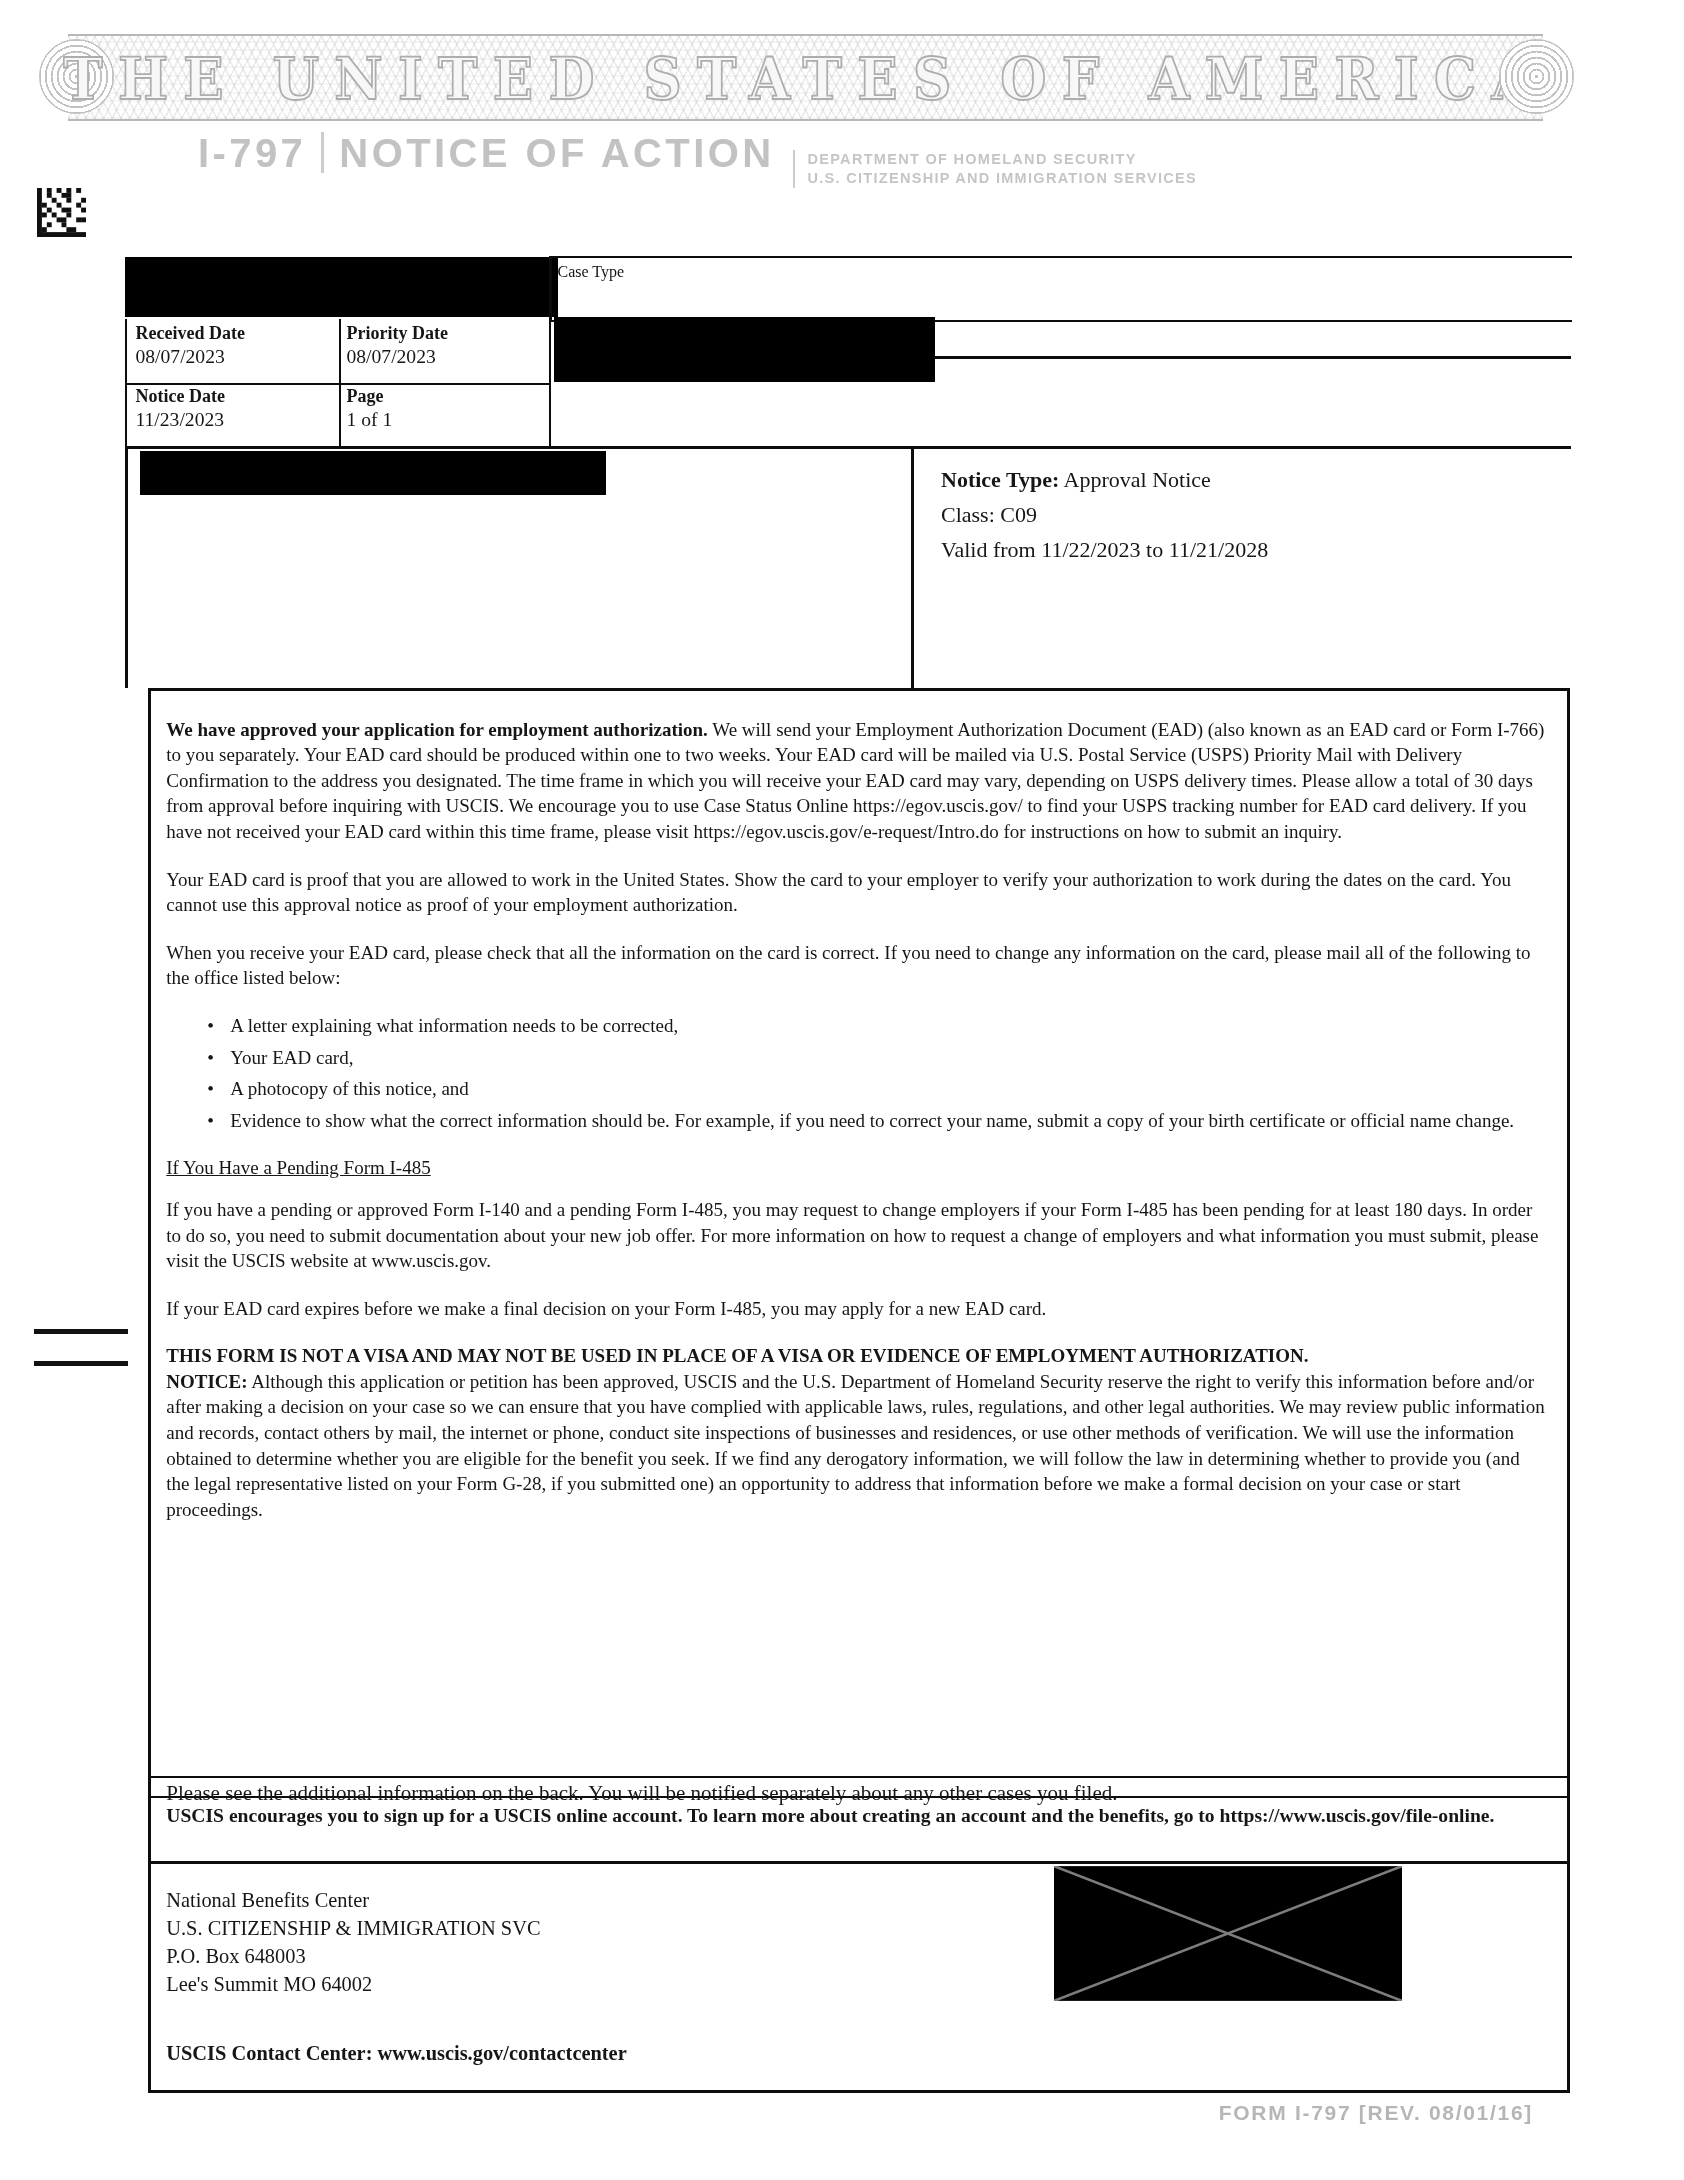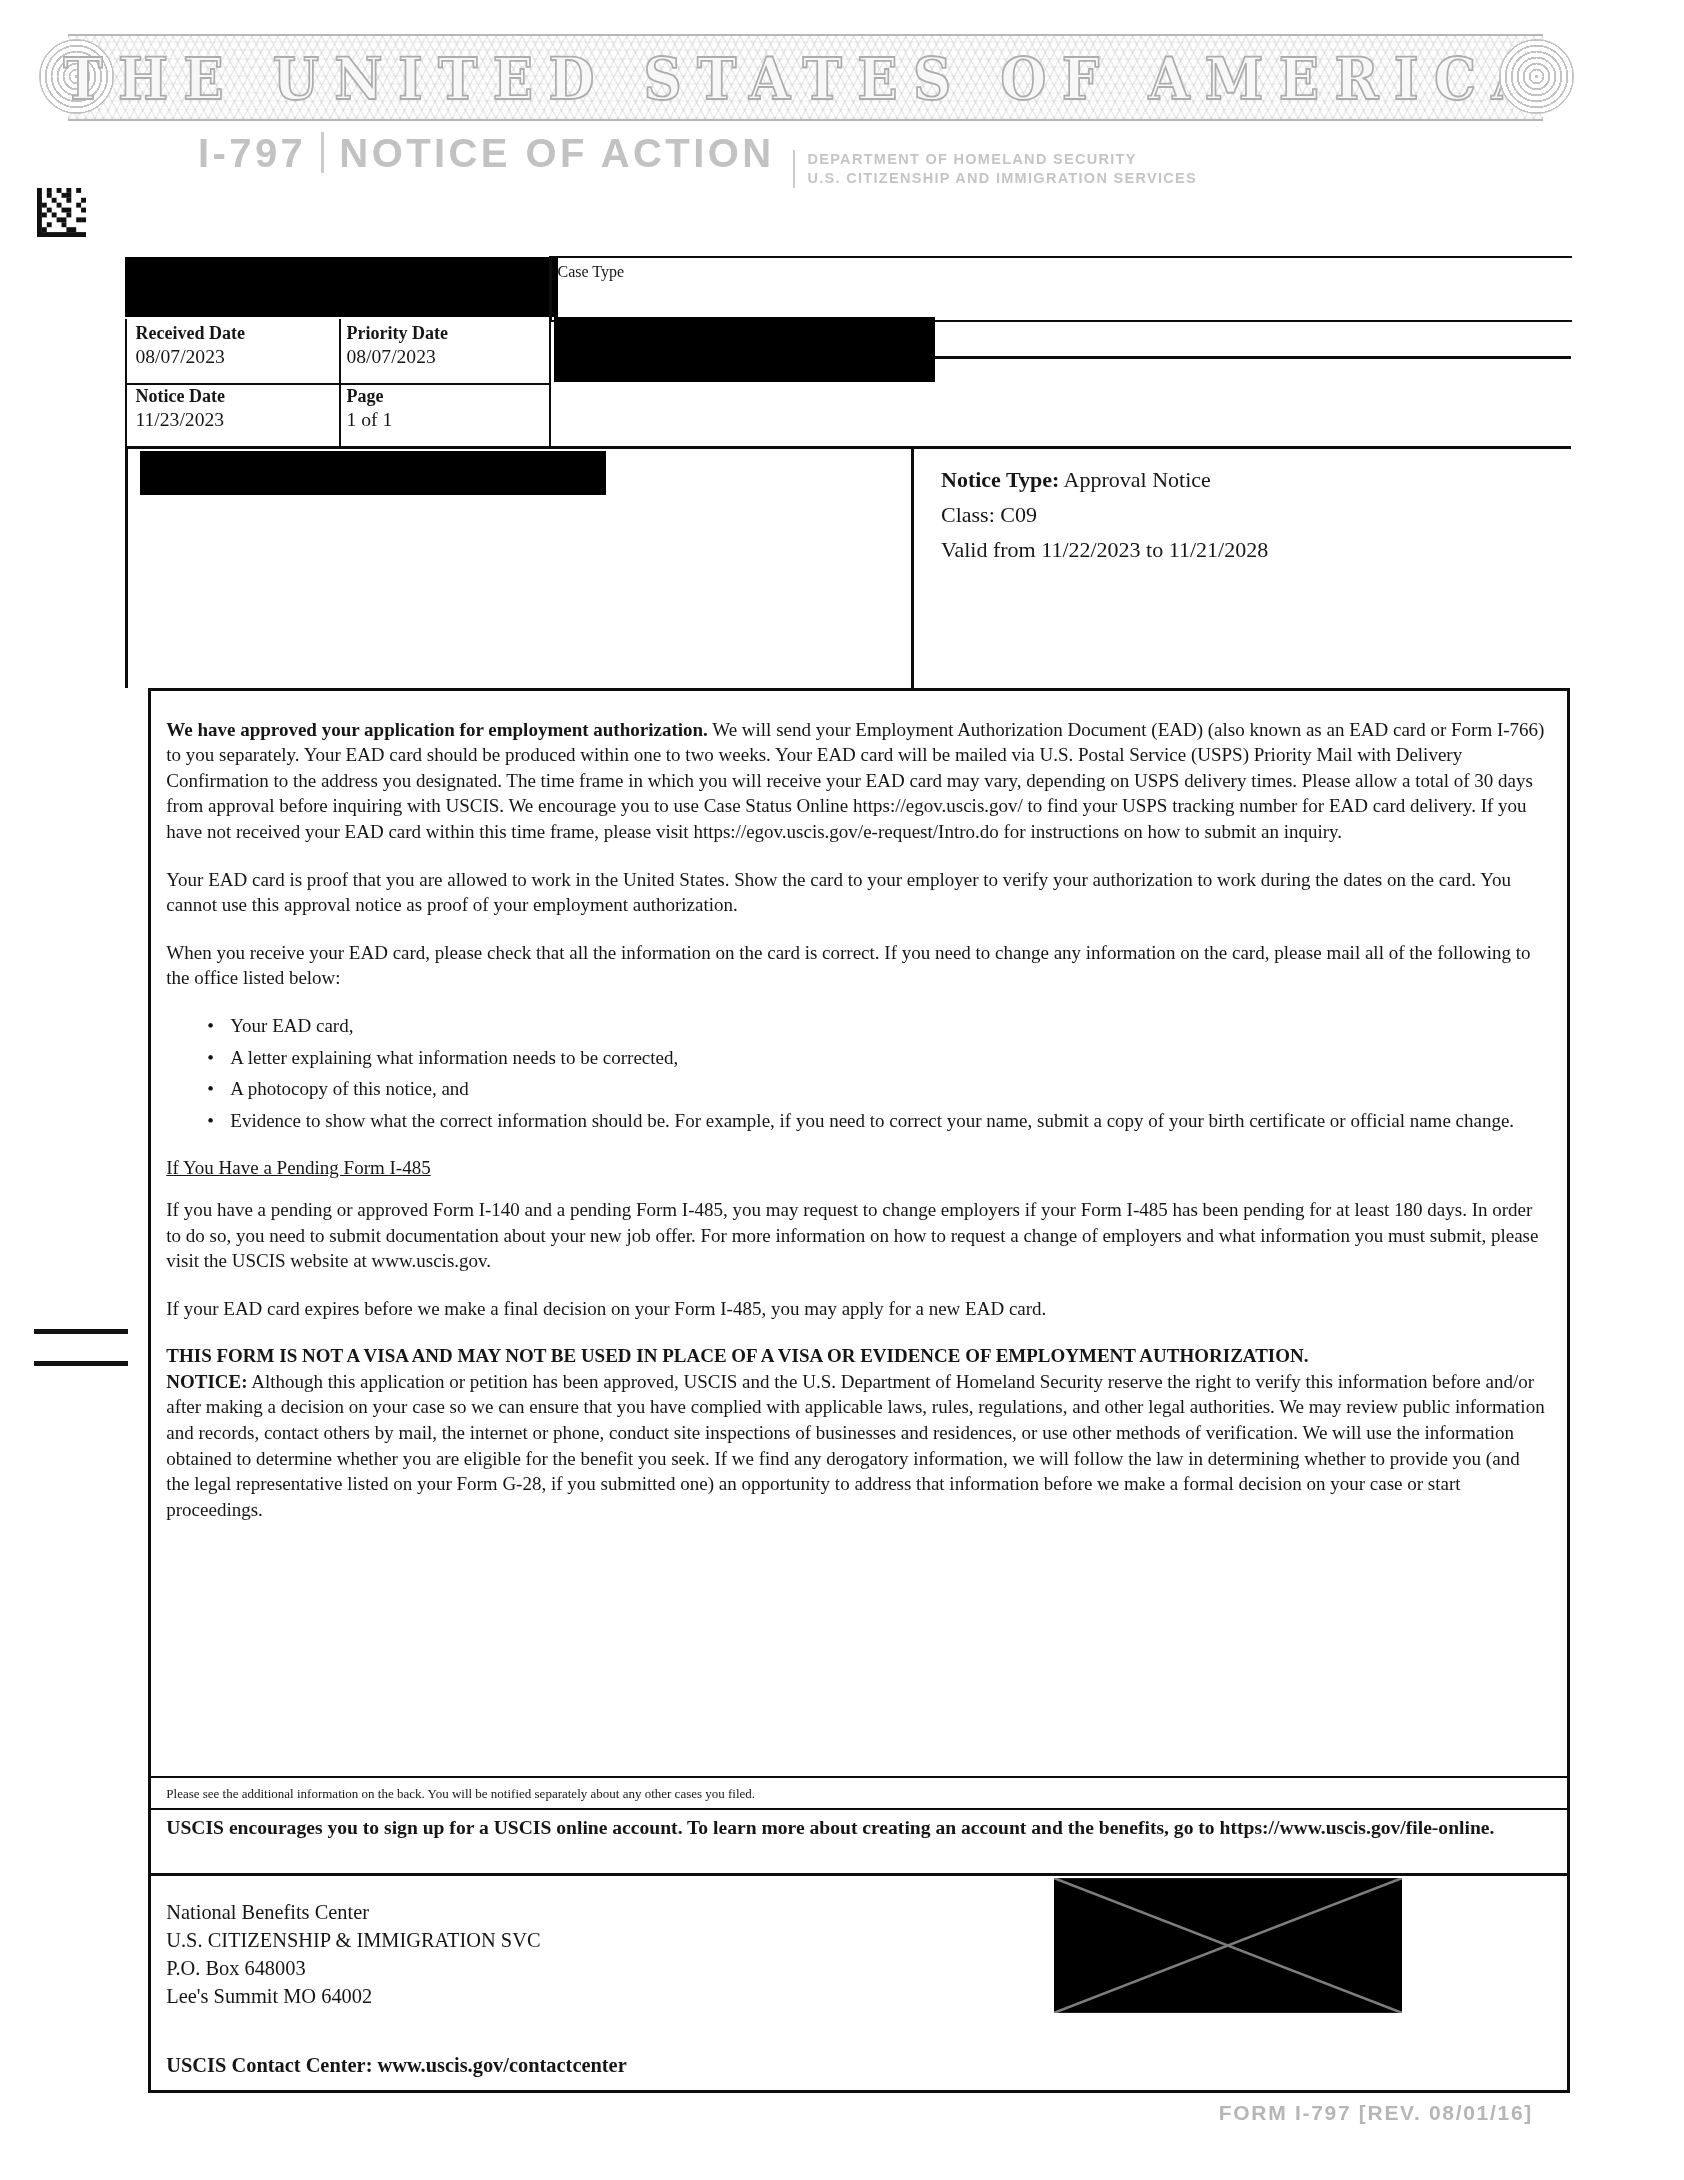--- a/index.html
+++ b/index.html
@@ -61,21 +61,21 @@
     border:3.4px solid #0d0d0d;
   }
   .main-text { height:1085px; overflow:hidden; padding:25.6px 22px 0 15.3px; }
   .main-text p { font-size:19px; line-height:25.6px; margin-bottom:22px; text-align:left; }
   .main-text ul { list-style:none; margin:3.4px 0 22px 0; }
   .main-text li { font-size:19px; line-height:25.6px; padding-left:64px; position:relative; margin-bottom:6px; }
   .main-text li::before { content:"•"; position:absolute; left:41px; top:0; }
   .pending-h { font-size:19px; line-height:25.6px; text-decoration:underline; margin-bottom:16px; }
   .warn { font-weight:bold; margin-bottom:0 !important; }
   .notice-p { margin-top:0 !important; }
-  .row-additional { border-top:2.6px solid #0d0d0d; height:32px; padding:2.6px 15.3px; font-size:13px; line-height:25.6px; }
+  .row-additional { border-top:2.6px solid #0d0d0d; height:20px; padding:2.6px 15.3px; font-size:21px; line-height:25.6px; }
   .row-online { border-top:2.6px solid #0d0d0d; height:65px; padding:2.6px 15.3px; font-size:19.6px; font-weight:bold; line-height:29px; }
   .bottom-section { border-top:3.4px solid #0d0d0d; position:relative; height:216px; }
   .office { position:absolute; left:15.3px; top:22px; font-size:20.4px; line-height:28px; }
   .contact { position:absolute; left:15.3px; bottom:12px; font-size:20.4px; font-weight:bold; }
   .xbox { position:absolute; left:903px; top:1.7px; }
   
   .regmark { position:absolute; left:34px; width:94px; height:5.1px; background:#111; }
   .regmark.m1 { top:1329px; } .regmark.m2 { top:1361px; }
   .page-footer {
     position:absolute; left:1175px; top:2101px; width:358px; text-align:right;
@@ -177,22 +177,22 @@
 
   <div class="regmark m1"></div>
   <div class="regmark m2"></div>
 
   <div class="mainbox">
     <div class="main-text">
       <p><b>We have approved your application for employment authorization.</b><span> We will send your Employment Authorization Document (EAD) (also known as an EAD card or Form I-766) to you separately. Your EAD card should be produced within one to two weeks. Your EAD card will be mailed via U.S. Postal Service (USPS) Priority Mail with Delivery Confirmation to the address you designated. The time frame in which you will receive your EAD card may vary, depending on USPS delivery times. Please allow a total of 30 days from approval before inquiring with USCIS. We encourage you to use Case Status Online https://egov.uscis.gov/ to find your USPS tracking number for EAD card delivery. If you have not received your EAD card within this time frame, please visit https://egov.uscis.gov/e-request/Intro.do for instructions on how to submit an inquiry.</span></p>
       <p>Your EAD card is proof that you are allowed to work in the United States. Show the card to your employer to verify your authorization to work during the dates on the card. You cannot use this approval notice as proof of your employment authorization.</p>
       <p>When you receive your EAD card, please check that all the information on the card is correct. If you need to change any information on the card, please mail all of the following to the office listed below:</p>
       <ul>
+        <li>A letter explaining what information needs to be corrected,</li>
         <li>Your EAD card,</li>
-        <li>A letter explaining what information needs to be corrected,</li>
         <li>A photocopy of this notice, and</li>
         <li>Evidence to show what the correct information should be. For example, if you need to correct your name, submit a copy of your birth certificate or official name change.</li>
       </ul>
       <div class="pending-h">If You Have a Pending Form I-485</div>
       <p>If you have a pending or approved Form I-140 and a pending Form I-485, you may request to change employers if your Form I-485 has been pending for at least 180 days. In order to do so, you need to submit documentation about your new job offer. For more information on how to request a change of employers and what information you must submit, please visit the USCIS website at www.uscis.gov.</p>
       <p>If your EAD card expires before we make a final decision on your Form I-485, you may apply for a new EAD card.</p>
       <p class="warn">THIS FORM IS NOT A VISA AND MAY NOT BE USED IN PLACE OF A VISA OR EVIDENCE OF EMPLOYMENT AUTHORIZATION.</p>
       <p class="notice-p"><b>NOTICE:</b><span> Although this application or petition has been approved, USCIS and the U.S. Department of Homeland Security reserve the right to verify this information before and/or after making a decision on your case so we can ensure that you have complied with applicable laws, rules, regulations, and other legal authorities. We may review public information and records, contact others by mail, the internet or phone, conduct site inspections of businesses and residences, or use other methods of verification. We will use the information obtained to determine whether you are eligible for the benefit you seek. If we find any derogatory information, we will follow the law in determining whether to provide you (and the legal representative listed on your Form G-28, if you submitted one) an opportunity to address that information before we make a formal decision on your case or start proceedings.</span></p>
     </div>
 

